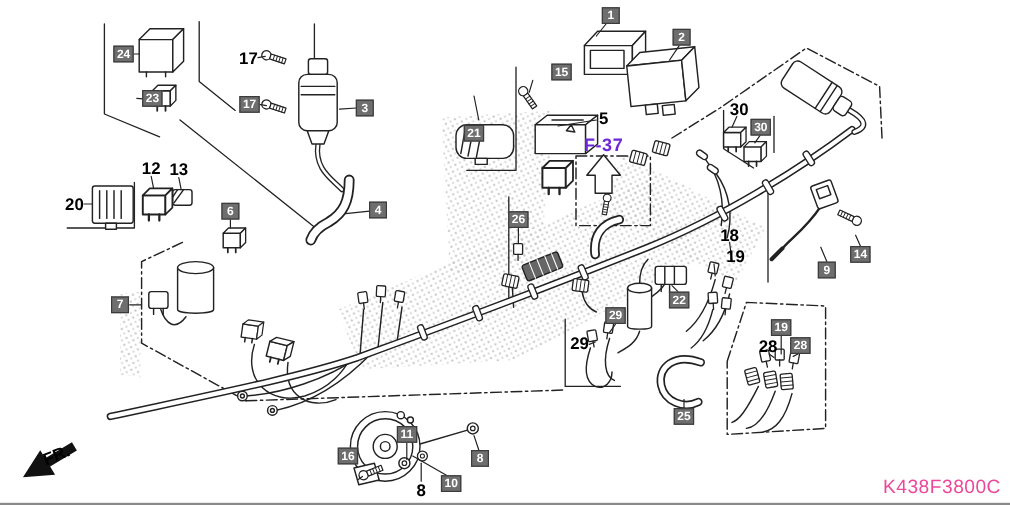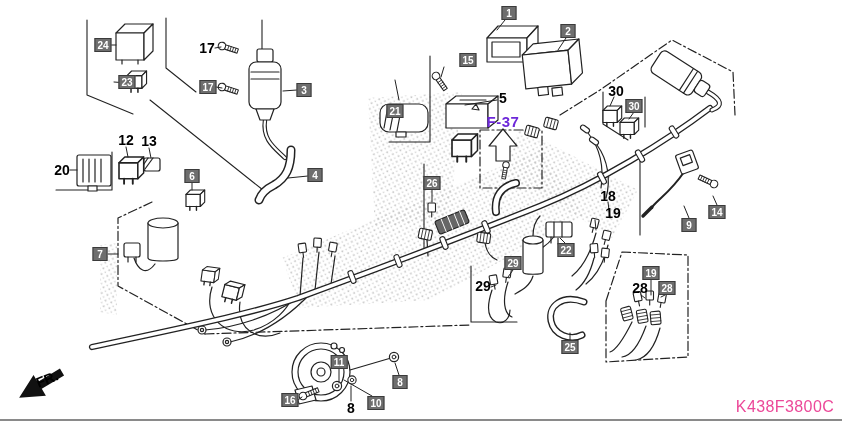--- a/index.html
+++ b/index.html
@@ -377,21 +377,21 @@
       <div class="callout boxed" style="left: 100px; top: 254px;">7</div>
       <div class="callout boxed" style="left: 400px; top: 382px;">8</div>
       <div class="callout plain" style="left: 351px; top: 408px;">8</div>
       <div class="callout boxed" style="left: 689px; top: 225px;">9</div>
       <div class="callout boxed" style="left: 376px; top: 403px;">10</div>
       <div class="callout boxed" style="left: 339px; top: 362px;">11</div>
       <div class="callout plain" style="left: 126px; top: 140px;">12</div>
       <div class="callout plain" style="left: 149px; top: 141px;">13</div>
       <div class="callout boxed" style="left: 717px; top: 212px; text-align: right;">14</div>
       <div class="callout boxed" style="left: 468px; top: 60px;">15</div>
-      <div class="callout boxed" style="left: 290px; top: 400px;">16</div>
+      <div class="callout boxed" style="left: 290px; top: 380px;">16</div>
       <div class="callout plain" style="left: 207px; top: 48px;">17</div>
       <div class="callout boxed" style="left: 208px; top: 87px;">17</div>
       <div class="callout plain" style="left: 608px; top: 196px;">18</div>
       <div class="callout plain" style="left: 595px; top: 213px; margin-left: 18px;">19</div>
       <div class="callout plain" style="left: 62px; top: 170px;">20</div>
       <div class="callout boxed" style="left: 395px; top: 73px; margin-top: 38px;">21</div>
       <div class="callout boxed" style="left: 566px; top: 250px;">22</div>
       <div class="callout boxed" style="left: 107px; top: 82px; margin-left: 20px;">23</div>
       <div class="callout boxed" style="left: 103px; top: 45px;">24</div>
       <div class="callout boxed" style="left: 570px; top: 347px;">25</div>

